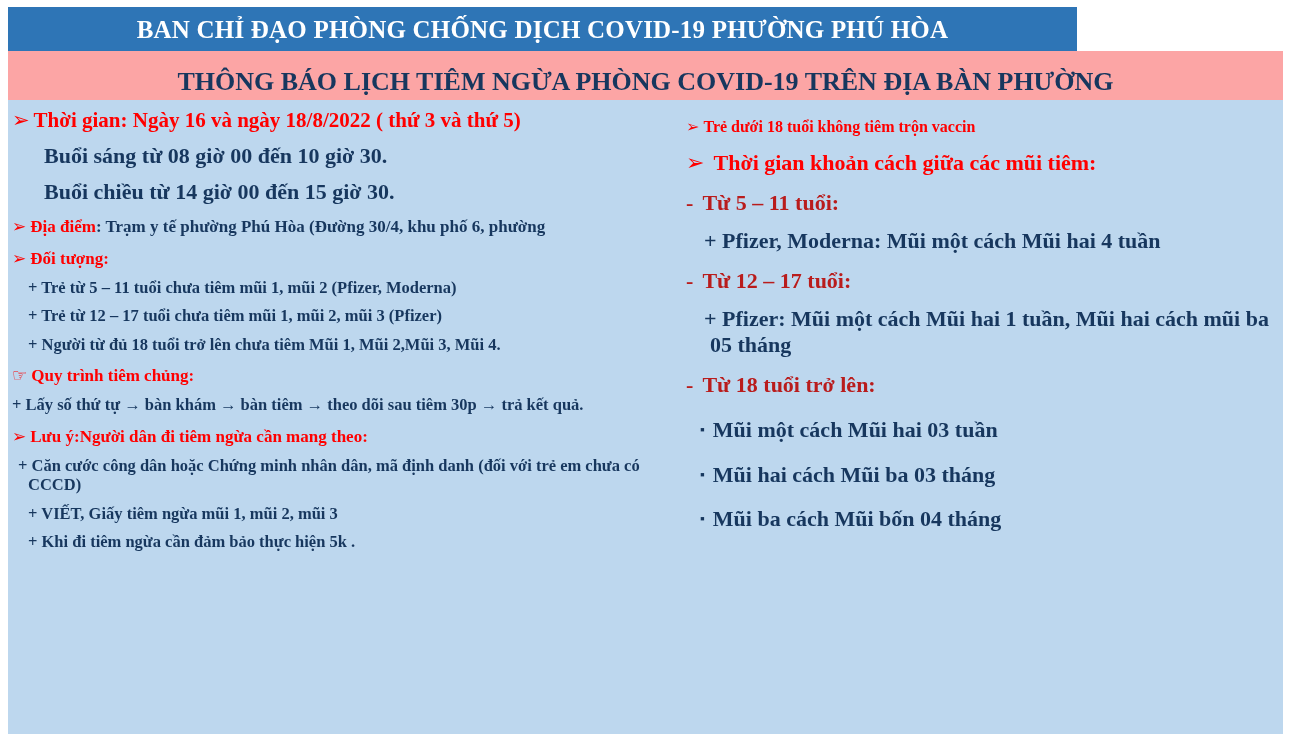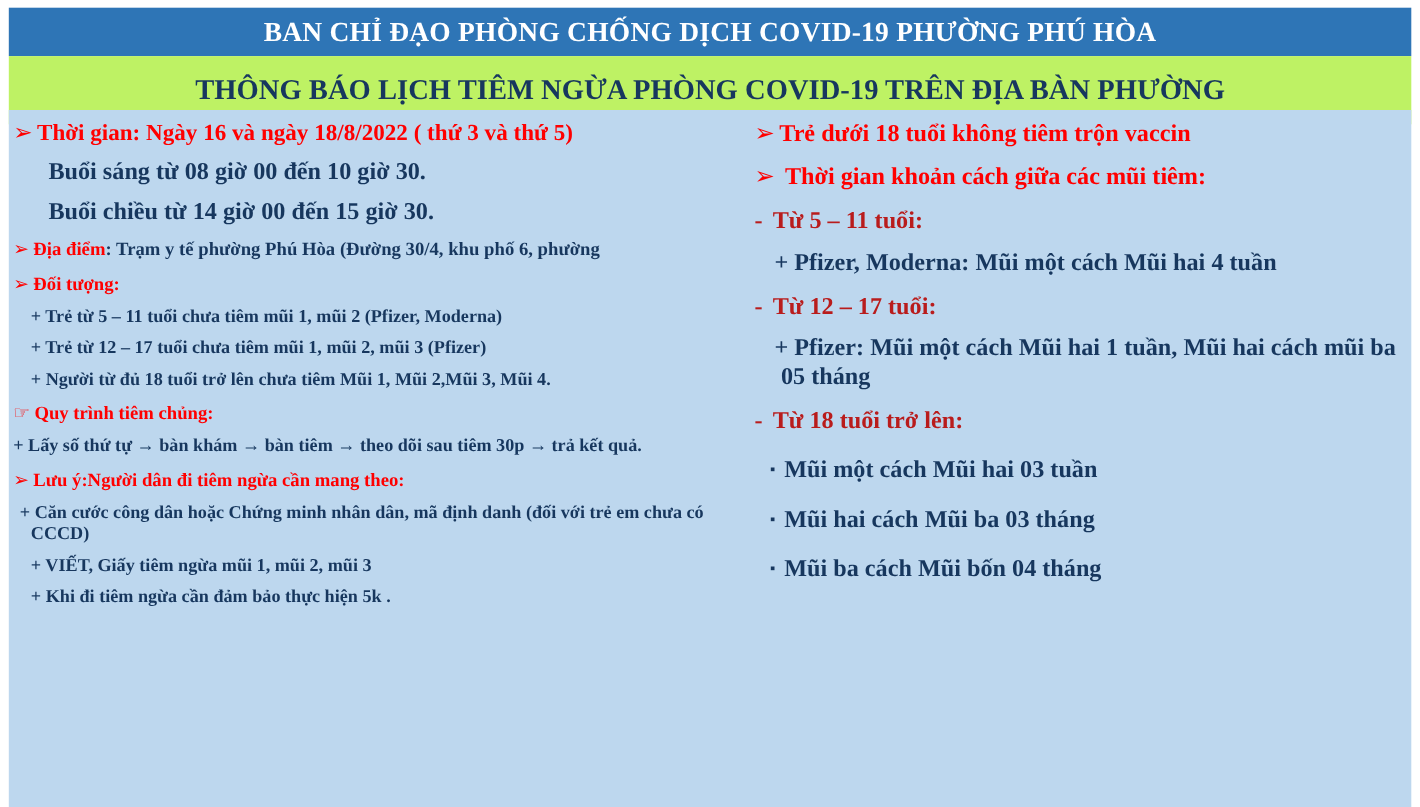--- a/index.html
+++ b/index.html
@@ -19,21 +19,21 @@
     width: 1291px;
     height: 734px;
     background: #ffffff;
   }
 
   
   .band-primary {
     position: absolute;
     left: 8px;
     top: 7px;
-    width: 1275px;
+    width: 1069px;
     height: 44px;
     background: #2E75B6;
     display: flex;
     align-items: center;
     justify-content: center;
   }
   .band-primary .title-text {
     color: #ffffff;
     font-weight: bold;
     font-size: 25px;
@@ -42,21 +42,21 @@
     text-align: center;
     line-height: 1;
   }
 
   .band-secondary {
     position: absolute;
     left: 8px;
     top: 51px;
     width: 1275px;
     height: 62px;
-    background: #bef264;
+    background: #fca5a5;
     display: flex;
     align-items: center;
     justify-content: center;
   }
   .band-secondary .subtitle-text {
     color: #17375E;
     font-weight: bold;
     font-size: 26px;
     white-space: nowrap;
     text-align: center;
@@ -154,24 +154,24 @@
   .L-place {
     font-size: 17px;
     font-weight: bold;
     color: #17375E;
     margin-top: 10px;
     padding-left: 22px;
   }
 
   
   .R-head {
-    font-size: 22px;
-    font-weight: bold;
-    color: #FF0000;
-    margin-top: 2px;
+    font-size: 16px;
+    font-weight: bold;
+    color: #FF0000;
+    margin-top: 12px;
   }
   .R-head2 {
     font-size: 22px;
     font-weight: bold;
     color: #FF0000;
     margin-top: 13px;
   }
   .R-age {
     font-size: 22px;
     font-weight: bold;

